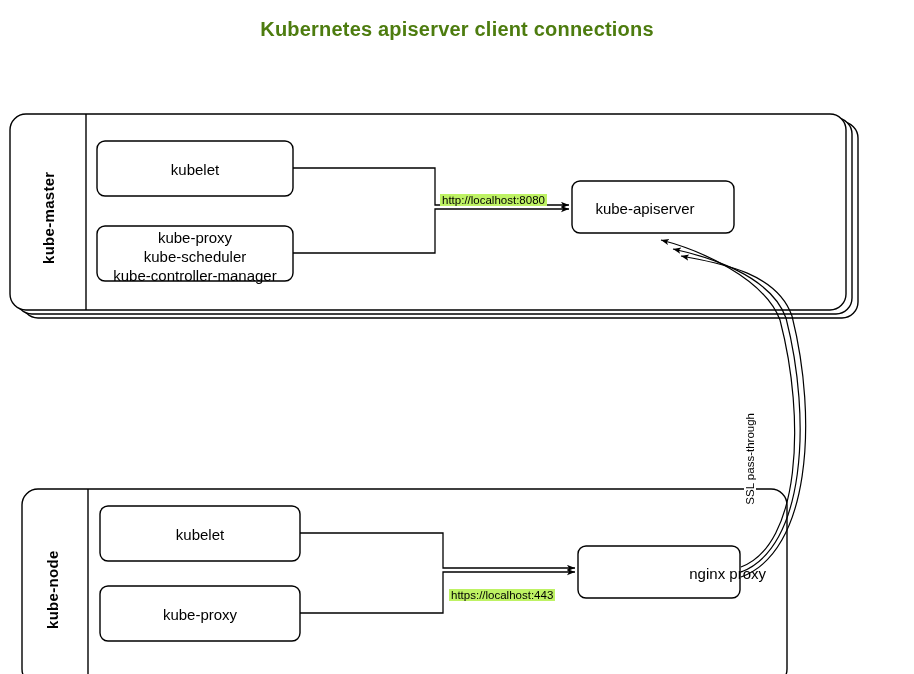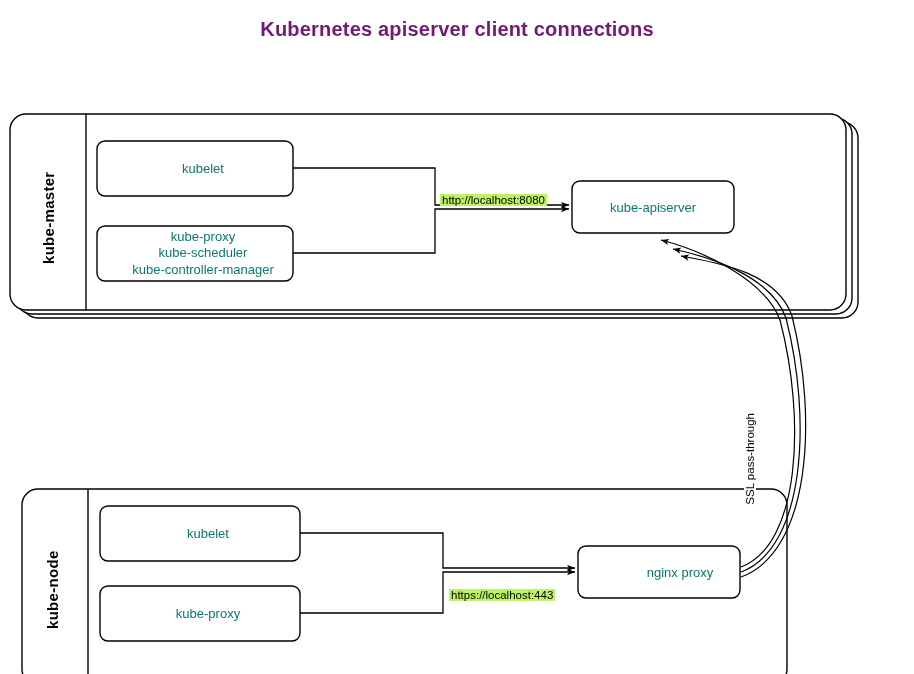--- a/index.html
+++ b/index.html
@@ -18,37 +18,36 @@
     overflow: hidden;
   }
   #title {
     position: absolute;
     top: 18px;
     left: 0;
     width: 914px;
     text-align: center;
     font-size: 20px;
     font-weight: bold;
-    color: #701a75;
+    color: #4d7c0f;
     letter-spacing: 0.2px;
   }
   svg.layer {
     position: absolute;
     top: 0;
     left: 0;
     width: 914px;
     height: 674px;
   }
   .lbl {
     position: absolute;
-    color: #0f766e;
-    font-size: 13px;
+    color: #000000;
+    font-size: 15px;
     text-align: center;
     line-height: 1.25;
-    padding-left: 8px;
   }
   .grouplabel {
     position: absolute;
     font-size: 15px;
     font-weight: bold;
     color: #000000;
     writing-mode: vertical-rl;
     transform: rotate(180deg);
     text-align: center;
     letter-spacing: 0.3px;
@@ -116,19 +115,19 @@
   <div class="grouplabel" style="left:44px; top:520px; height:140px;">kube-node</div>
 
   <div class="lbl" style="left:97px; top:161px; width:196px;">kubelet</div>
   <div class="lbl" style="left:97px; top:229px; width:196px; white-space:pre-line;"><span>kube-proxy
 kube-scheduler
 kube-controller-manager</span></div>
   <div class="lbl" style="left:572px; top:200px; width:146px;">kube-apiserver</div>
 
   <div class="lbl" style="left:100px; top:526px; width:200px;">kubelet</div>
   <div class="lbl" style="left:100px; top:606px; width:200px;">kube-proxy</div>
-  <div class="lbl" style="left:578px; top:565px; width:188px;">nginx proxy</div>
+  <div class="lbl" style="left:578px; top:565px; width:188px;text-align:right;">nginx proxy</div>
 
   <div class="edgelabel" style="left:440px; top:194px;">http://localhost:8080</div>
   <div class="edgelabel" style="left:449px; top:557px;margin-top:32px;">https://localhost:443</div>
   <div class="vertlabel" style="left:744px; top:413px;">SSL pass-through</div>
 
 </div>
 
 </body></html>

